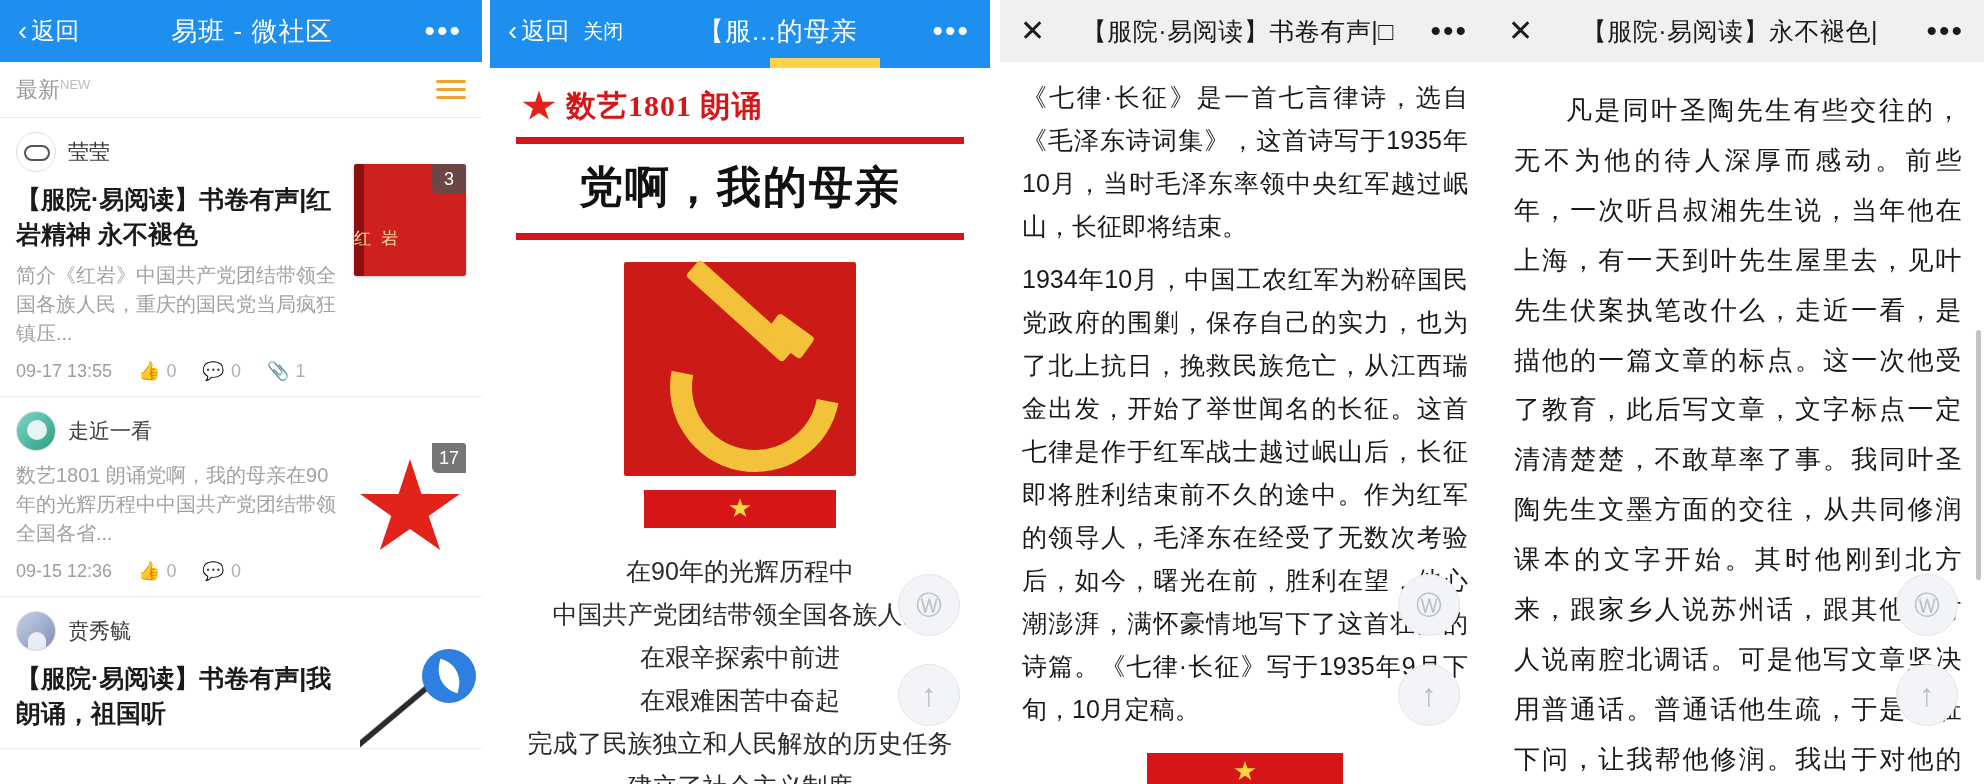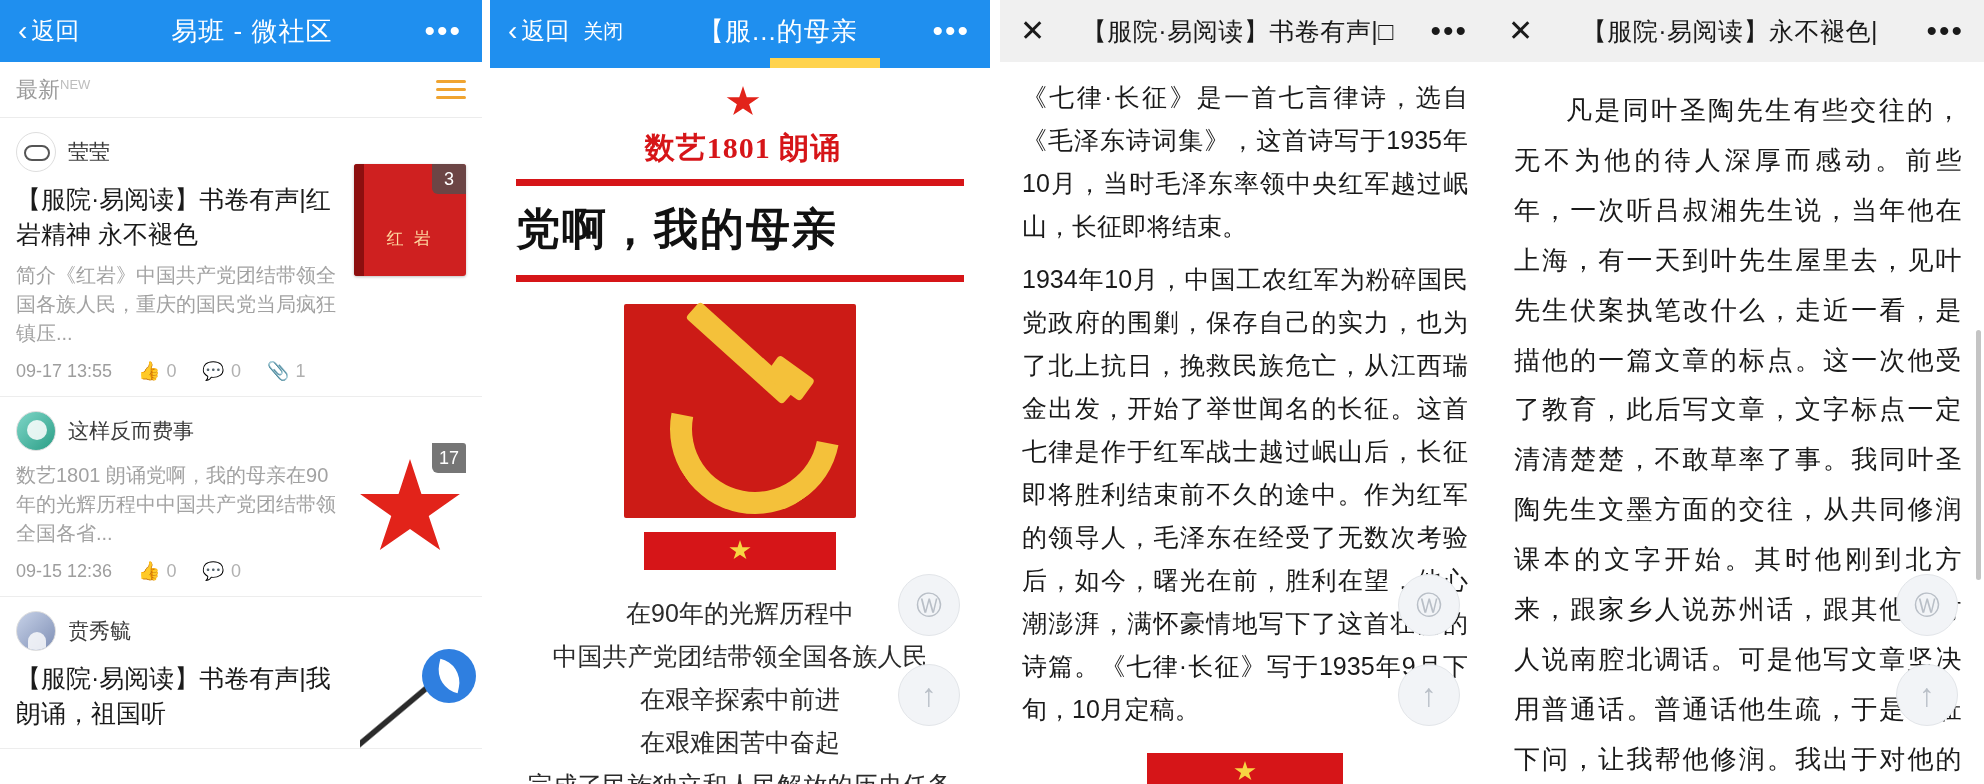--- a/index.html
+++ b/index.html
@@ -135,21 +135,21 @@
   }
   .uname {
     font-size: 21px;
     color: #3b3b3b;
     font-family: Liberation Mono, monospace;
   }
   .post-title {
     font-size: 25px;
     color: #1a1a1a;
     line-height: 1.38;
-    font-weight: 400;
+    font-weight: 700;
     margin-bottom: 10px;
     max-width: 330px;
   }
   .post-desc {
     font-size: 20px;
     color: #a2a2a2;
     line-height: 1.45;
     max-width: 330px;
     margin-bottom: 12px;
   }
@@ -176,21 +176,21 @@
     background: #cf2020;
     position: relative;
     border-radius: 3px;
     overflow: hidden;
     box-shadow: 0 1px 3px rgba(0,0,0,.25);
   }
   .book-thumb:before{
     content:"";position:absolute;left:0;top:0;bottom:0;width:10px;background:#8d0f0f;
   }
   .book-thumb .bt-title{
-    position:absolute;left:0;right:0;bottom:26px;text-align:center;color:#ffd9a0;
+    position:absolute;left:0;right:0;bottom:26px;text-align:left;color:#ffd9a0;
     font-size:17px;letter-spacing:3px;font-family:"Liberation Serif",serif;
   }
   .corner-badge {
     position: absolute;
     right: 0;
     top: 0;
     min-width: 34px;
     height: 30px;
     background: rgba(80,80,80,.78);
     color: #ffffff;
@@ -244,32 +244,32 @@
     box-sizing: border-box;
     height: 722px;
     overflow: hidden;
     position: relative;
   }
   .recite-line {
     display: flex;
     align-items: center;
     gap: 10px;
     margin: 6px 0 10px 6px;
-    flex-direction: column;
   }
   .red-star-sm {
     width: 34px; height: 32px; background: #e2231a; flex: none;
     clip-path: polygon(50% 0%, 61% 35%, 98% 35%, 68% 57%, 79% 91%, 50% 70%, 21% 91%, 32% 57%, 2% 35%, 39% 35%);
   }
   .recite-text {
     font-size: 30px; font-weight: 700; color: #d61518; letter-spacing: 1px;
     font-family: "Liberation Serif", serif;
   }
   .rule-red { height: 7px; background: #d61518; margin: 6px 0 14px 0; }
   .big-title {
+    text-align: center;
     font-size: 44px;
     font-weight: 700;
     color: #111111;
     letter-spacing: 2px;
     font-family: "Liberation Serif", serif;
     margin: 6px 0 16px 0;
   }
   .rule-red2 { height: 7px; background: #d61518; margin-bottom: 22px; }
   .emblem-box {
     width: 232px; height: 214px; margin: 0 auto 14px auto;
@@ -435,21 +435,21 @@
         <div class="book-thumb">
           <div class="bt-title">红 岩</div>
         </div>
         <div class="corner-badge">3</div>
       </div>
     </div>
 
     <div class="post">
       <div class="post-head">
         <div class="avatar av2"></div>
-        <div class="uname">这样反而费事</div>
+        <div class="uname">走近一看</div>
       </div>
       <div class="post-desc">数艺1801 朗诵党啊，我的母亲在90年的光辉历程中中国共产党团结带领全国各省...</div>
       <div class="post-meta">
         <span class="time">09-15 12:36</span>
         <span class="meta-ic">
           <span>👍</span>
           <span>0</span>
         </span>
         <span class="meta-ic">
           <span>💬</span>

